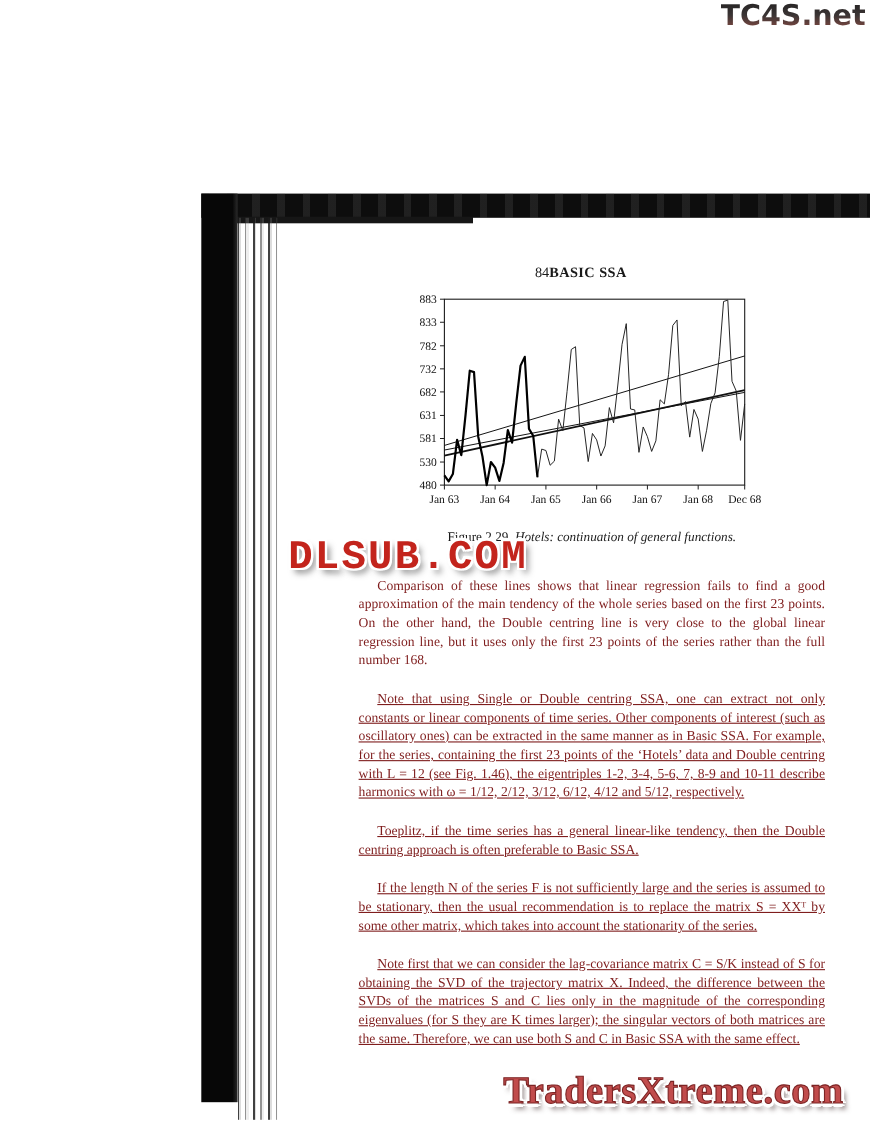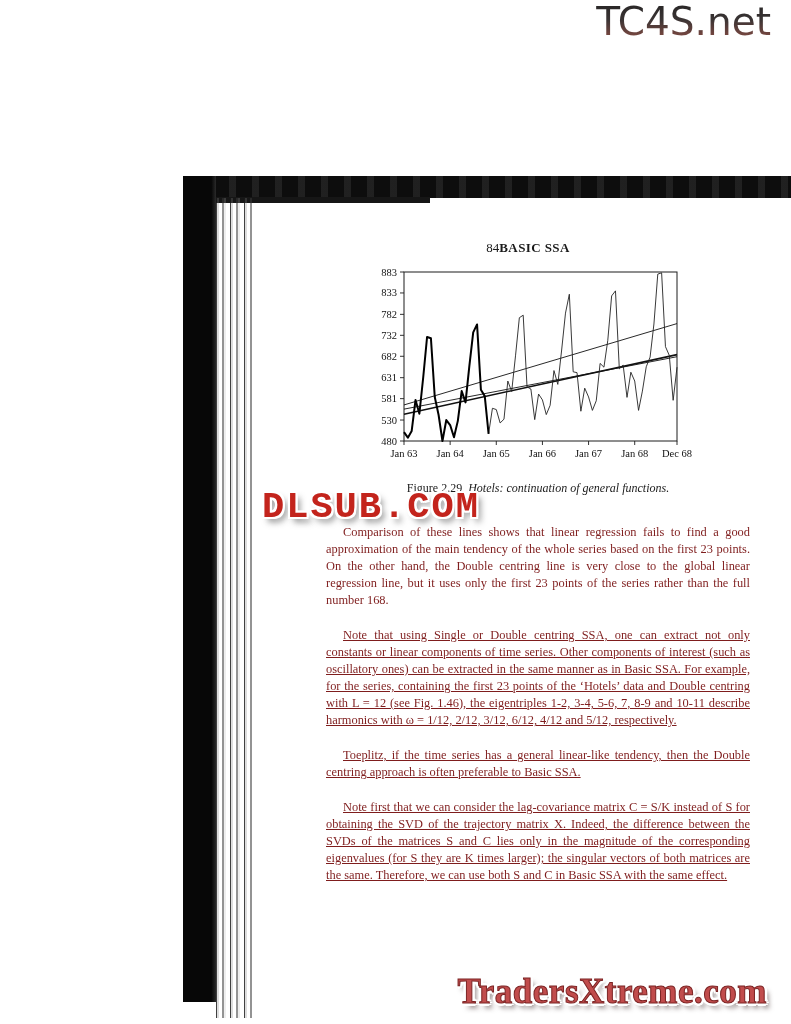--- a/index.html
+++ b/index.html
@@ -4,23 +4,23 @@
 <style>
   * { margin:0; padding:0; box-sizing:border-box; }
   html,body { background:#ffffff; }
   body { width:791px; height:1024px; position:relative; overflow:hidden;
          font-family:"Liberation Serif", serif; }
 
   .screen { position:absolute; left:0; top:0; width:791px; height:1024px; background:#fff; }
 
   
   .wm-top {
-    position:absolute; top:2px; right:20px;
-    font-family:"DejaVu Sans", sans-serif; font-weight:normal;
-    font-size:39px; letter-spacing:0px; line-height:1;
+    position:absolute; top:2px; right:4px;
+    font-family:"DejaVu Sans", sans-serif; font-weight:bold;
+    font-size:26px; letter-spacing:0px; line-height:1;
     background:linear-gradient(180deg,#262424 0%,#3a3434 45%,#8a4d44 100%);
     -webkit-background-clip:text; background-clip:text;
     color:#5a3c3c; -webkit-text-fill-color:transparent;
   }
   .wm-mid {
     position:absolute; left:262px; top:487px;
     font-family:Liberation Mono, monospace; font-weight:bold;
     font-size:37px; line-height:40px; letter-spacing:2px;
     color:#c3241c;
     text-shadow:
@@ -137,18 +137,19 @@
   <div class="figcaption">
     <span class="cap-label">Figure 2.29</span>&nbsp;&nbsp;<span class="cap-text">Hotels: continuation of general functions.</span>
   </div>
 
   <div class="wm-mid">DLSUB.COM</div>
 
   <div class="bodycol">
     <p>Comparison of these lines shows that linear regression fails to find a good approximation of the main tendency of the whole series based on the first 23 points. On the other hand, the Double centring line is very close to the global linear regression line, but it uses only the first 23 points of the series rather than the full number 168.</p>
     <p>Note that using Single or Double centring SSA, one can extract not only constants or linear components of time series. Other components of interest (such as oscillatory ones) can be extracted in the same manner as in Basic SSA. For example, for the series, containing the first 23 points of the ‘Hotels’ data and Double centring with L = 12 (see Fig. 1.46), the eigentriples 1-2, 3-4, 5-6, 7, 8-9 and 10-11 describe harmonics with ω = 1/12, 2/12, 3/12, 6/12, 4/12 and 5/12, respectively.</p>
     <p>Toeplitz, if the time series has a general linear-like tendency, then the Double centring approach is often preferable to Basic SSA.</p>
+    <p>If the length N of the series F is not sufficiently large and the series is assumed to be stationary, then the usual recommendation is to replace the matrix S = XXᵀ by some other matrix, which takes into account the stationarity of the series.</p>
     <p>Note first that we can consider the lag-covariance matrix C = S/K instead of S for obtaining the SVD of the trajectory matrix X. Indeed, the difference between the SVDs of the matrices S and C lies only in the magnitude of the corresponding eigenvalues (for S they are K times larger); the singular vectors of both matrices are the same. Therefore, we can use both S and C in Basic SSA with the same effect.</p>
   </div>
 
   <div class="wm-bottom">TradersXtreme.com</div>
 
 </div>
 
 </body></html>

